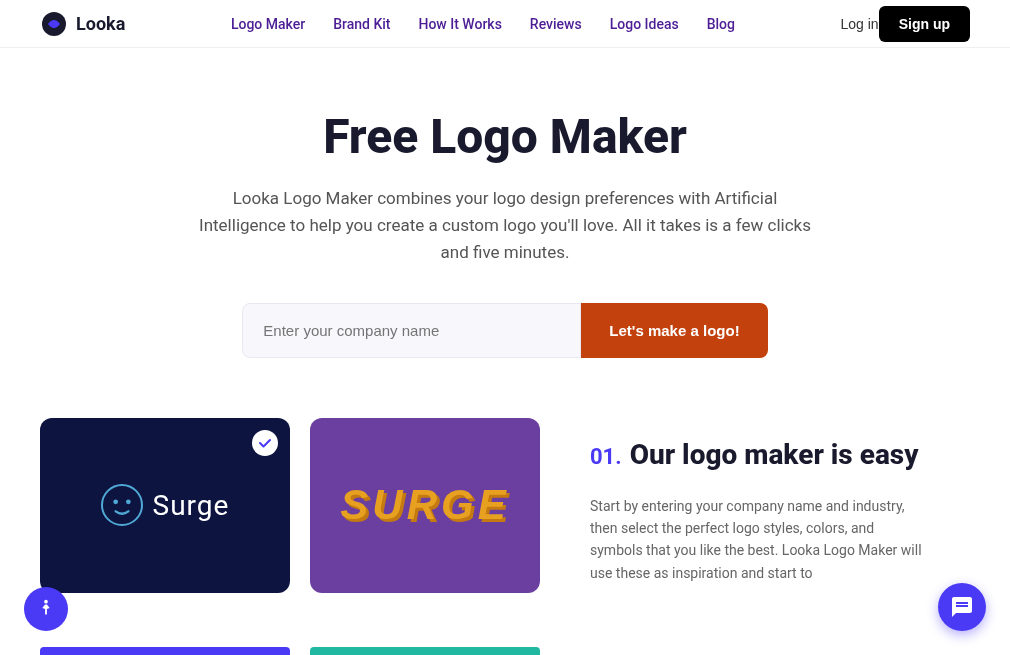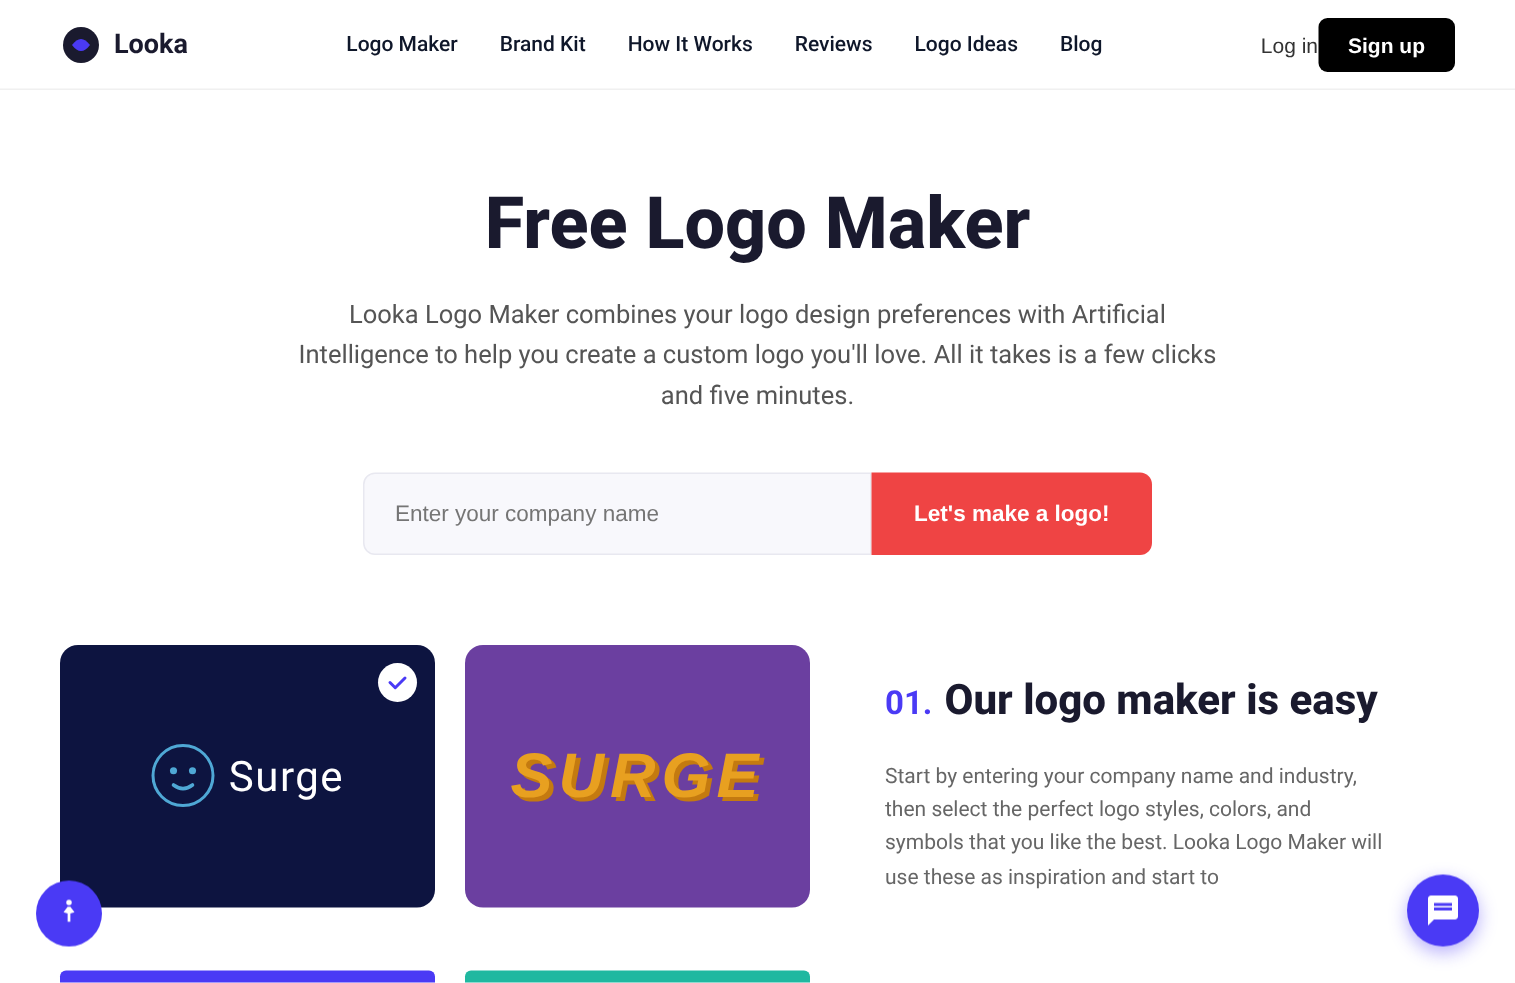--- a/index.html
+++ b/index.html
@@ -1,43 +1,43 @@
 <!DOCTYPE html>
 <html><head>
   <meta charset="utf-8">
   <style>
     * { margin: 0; padding: 0; box-sizing: border-box; }
     body { font-family: -apple-system, BlinkMacSystemFont, 'Segoe UI', Roboto, sans-serif; color: #1a1a2e; background: #fff; width: 1010px; height: 655px; overflow: hidden; }
 
     
     nav {
       display: flex; align-items: center; justify-content: space-between;
-      padding: 0 40px; height: 60px; border-bottom: 1px solid #f0f0f0;
+      padding: 0 40px; height: 48px; border-bottom: 1px solid #f0f0f0;
     }
     .nav-logo { display: flex; align-items: center; gap: 8px; font-weight: 700; font-size: 18px; color: #1a1a2e; }
     .nav-logo svg { width: 28px; height: 28px; }
     .nav-links { display: flex; align-items: center; gap: 28px; }
-    .nav-links a { text-decoration: none; color: #0f172a; font-size: 14px; font-weight: 500; }
+    .nav-links a { text-decoration: none; color: #4c1d95; font-size: 14px; font-weight: 500; }
     .nav-auth { display: flex; align-items: center; gap: 0; }
     .btn-login { background: none; border: none; cursor: pointer; font-size: 14px; font-weight: 500; color: #333; }
     .btn-signup { background: #000000; color: #fff; border: none; border-radius: 6px; padding: 10px 20px; font-size: 14px; font-weight: 600; cursor: pointer; }
 
     
     .hero { text-align: center; padding: 60px 40px 40px; }
     .hero h1 { font-size: 48px; font-weight: 800; color: #1a1a2e; margin-bottom: 20px; }
     .hero p { font-size: 17px; color: #555; max-width: 620px; margin: 0 auto 36px; line-height: 1.6; }
 
     .search-bar { display: flex; justify-content: center; gap: 0; }
     .search-input {
       width: 339px; padding: 18px 20px; font-size: 15px; color: #aaa;
       border: 1px solid #e8e8f0; border-radius: 8px 0 0 8px; outline: none;
       background: #f8f8fc;
     }
     .btn-cta {
-      background: #ef4444; color: #fff; border: none; border-radius: 0 8px 8px 0;
+      background: #c2410c; color: #fff; border: none; border-radius: 0 8px 8px 0;
       padding: 18px 28px; font-size: 15px; font-weight: 600; cursor: pointer;
       white-space: nowrap;
     }
 
     
     .bottom { display: flex; padding: 20px 40px 0; gap: 30px; align-items: flex-start; }
     .logo-cards-row { display: flex; gap: 20px; justify-content: space-between; }
 
     .logo-card-dark {
       width: 250px; height: 175px; background: #0d1440; border-radius: 12px;

